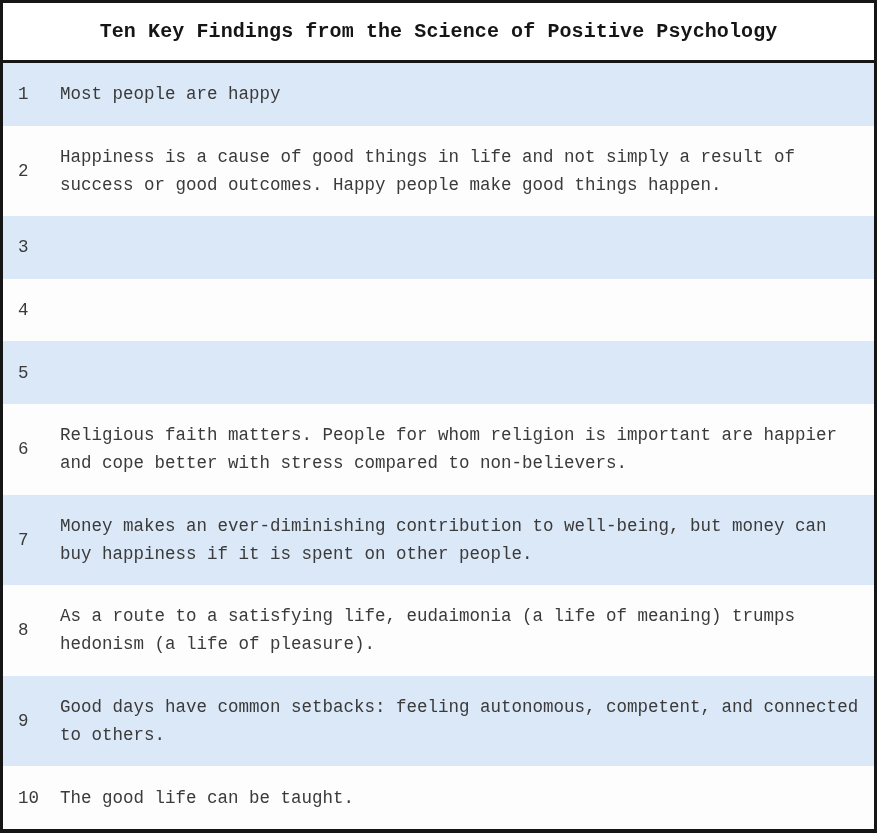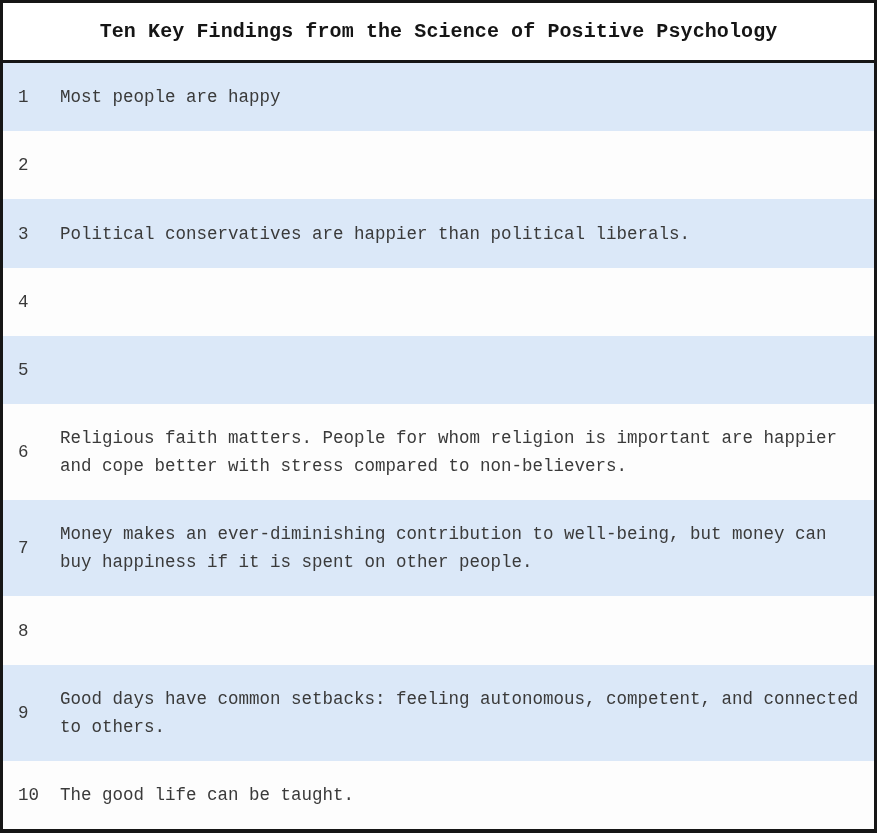--- a/index.html
+++ b/index.html
@@ -85,25 +85,25 @@
     <h1 class="title">Ten Key Findings from the Science of Positive Psychology</h1>
   </div>
   <div class="rows">
   <div class="row">
     <div class="num">1</div>
     <div class="text">Most people are happy</div>
   </div>
 
   <div class="row">
     <div class="num">2</div>
+    <div class="text">Happiness is a cause of good things in life and not simply a result of success or good outcomes. Happy people make good things happen.</div>
   </div>
 
   <div class="row">
     <div class="num">3</div>
-    <div class="text">Political conservatives are happier than political liberals.</div>
   </div>
 
   <div class="row">
     <div class="num">4</div>
   </div>
 
   <div class="row">
     <div class="num">5</div>
   </div>
 
@@ -112,20 +112,21 @@
     <div class="text">Religious faith matters. People for whom religion is important are happier and cope better with stress compared to non-believers.</div>
   </div>
 
   <div class="row">
     <div class="num">7</div>
     <div class="text">Money makes an ever-diminishing contribution to well-being, but money can buy happiness if it is spent on other people.</div>
   </div>
 
   <div class="row">
     <div class="num">8</div>
+    <div class="text">As a route to a satisfying life, eudaimonia (a life of meaning) trumps hedonism (a life of pleasure).</div>
   </div>
 
   <div class="row">
     <div class="num">9</div>
     <div class="text">Good days have common setbacks: feeling autonomous, competent, and connected to others.</div>
   </div>
 
   <div class="row">
     <div class="num">10</div>
     <div class="text">The good life can be taught.</div>

